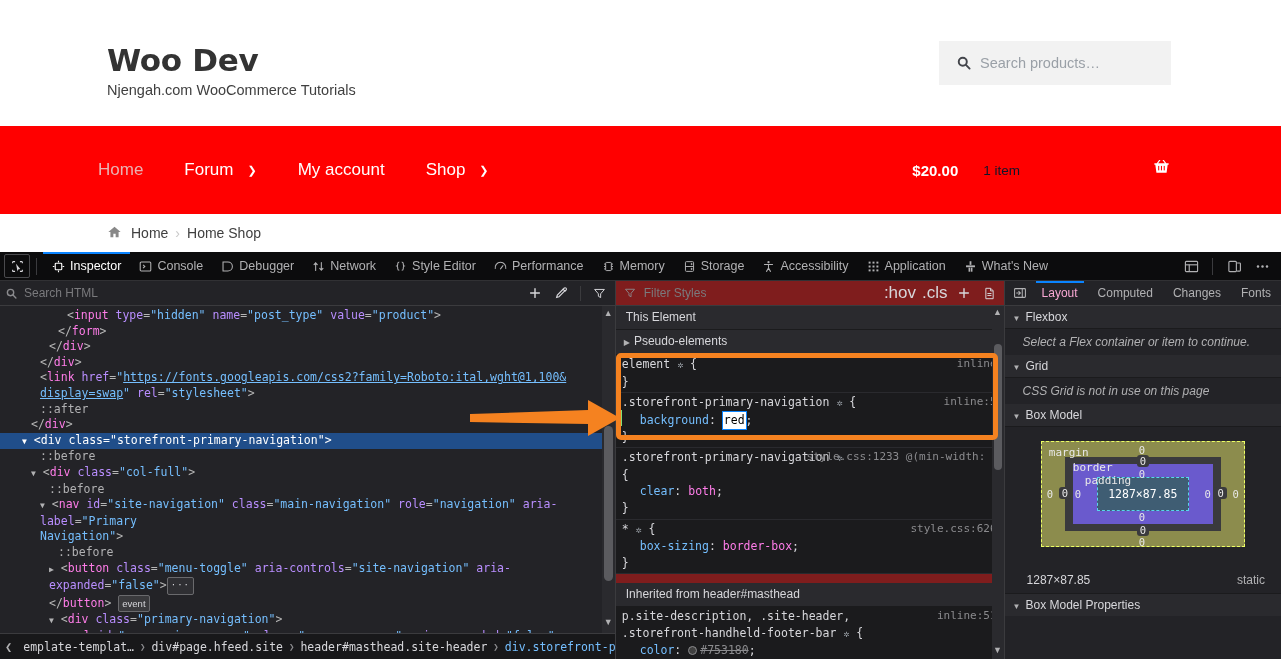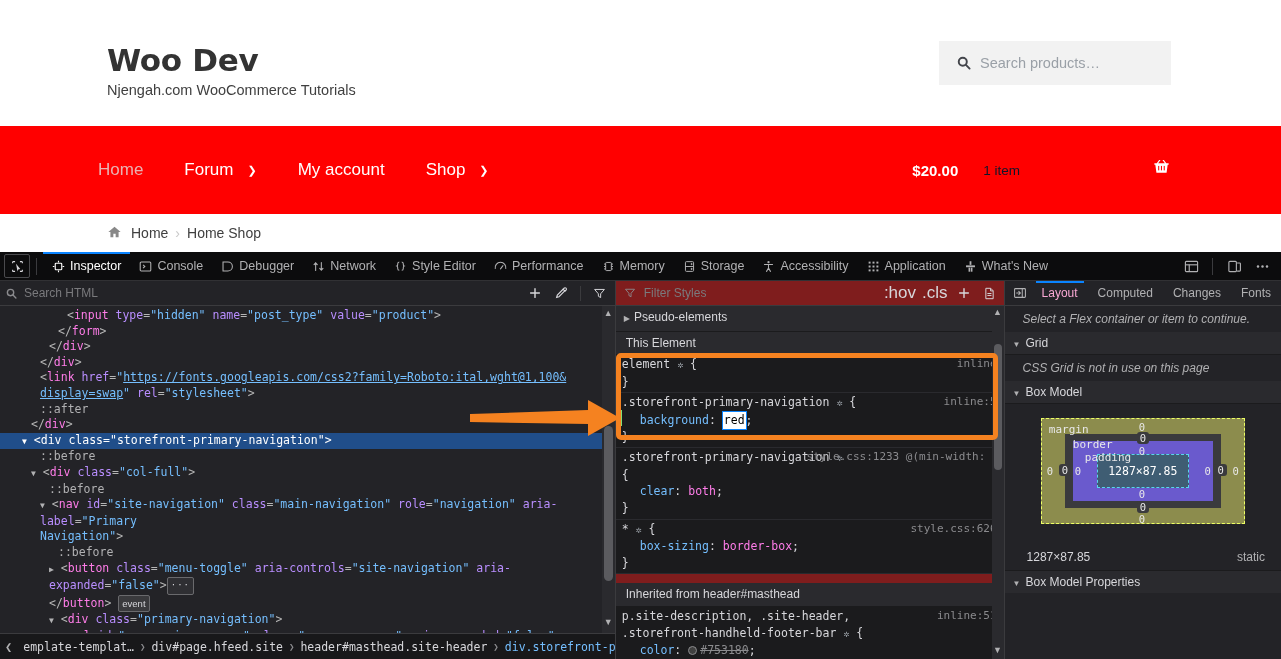--- a/index.html
+++ b/index.html
@@ -550,26 +550,26 @@
                 <path d="M3.5 1.6h6l3 3v9.8h-9z"></path>
                   <path d="M9.3 1.8v3h3"></path>
                   <path d="M5.4 8h5M5.4 10.4h5"></path>
               </svg>
             </span>
           </div>
         </div>
 
         <div class="rules">
 
+          <div class="rsection" style="padding-left:10px;">
+            <span>This Element</span>
+          </div>
+
           <div class="rsection">
             <span class="tri">▶</span><span>Pseudo-elements</span>
-          </div>
-
-          <div class="rsection" style="padding-left:10px;">
-            <span>This Element</span>
           </div>
 
           <div class="rrule">
             <div class="rsel"><span>element</span> <span class="gear">✲</span> {</div>
             <span class="rsrc">inline</span>
             <div class="rbrace">}</div>
           </div>
 
           <div class="rrule" style="position:relative;">
             <div class="greenbar" style="top:17px;height:16px;"></div>
@@ -630,20 +630,23 @@
             </div>
           <div class="lay-tab">
               <span>Changes</span>
             </div>
           <div class="lay-tab">
               <span>Fonts</span>
             </div>
         </div>
 
         <div class="lay-body">
+          <div class="lay-head">
+            <span class="tri">▼</span><span>Flexbox</span>
+          </div>
           <div class="lay-note">Select a Flex container or item to continue.</div>
 
           <div class="lay-head">
             <span class="tri">▼</span><span>Grid</span>
           </div>
           <div class="lay-note">CSS Grid is not in use on this page</div>
 
           <div class="lay-head">
             <span class="tri">▼</span><span>Box Model</span>
           </div>

